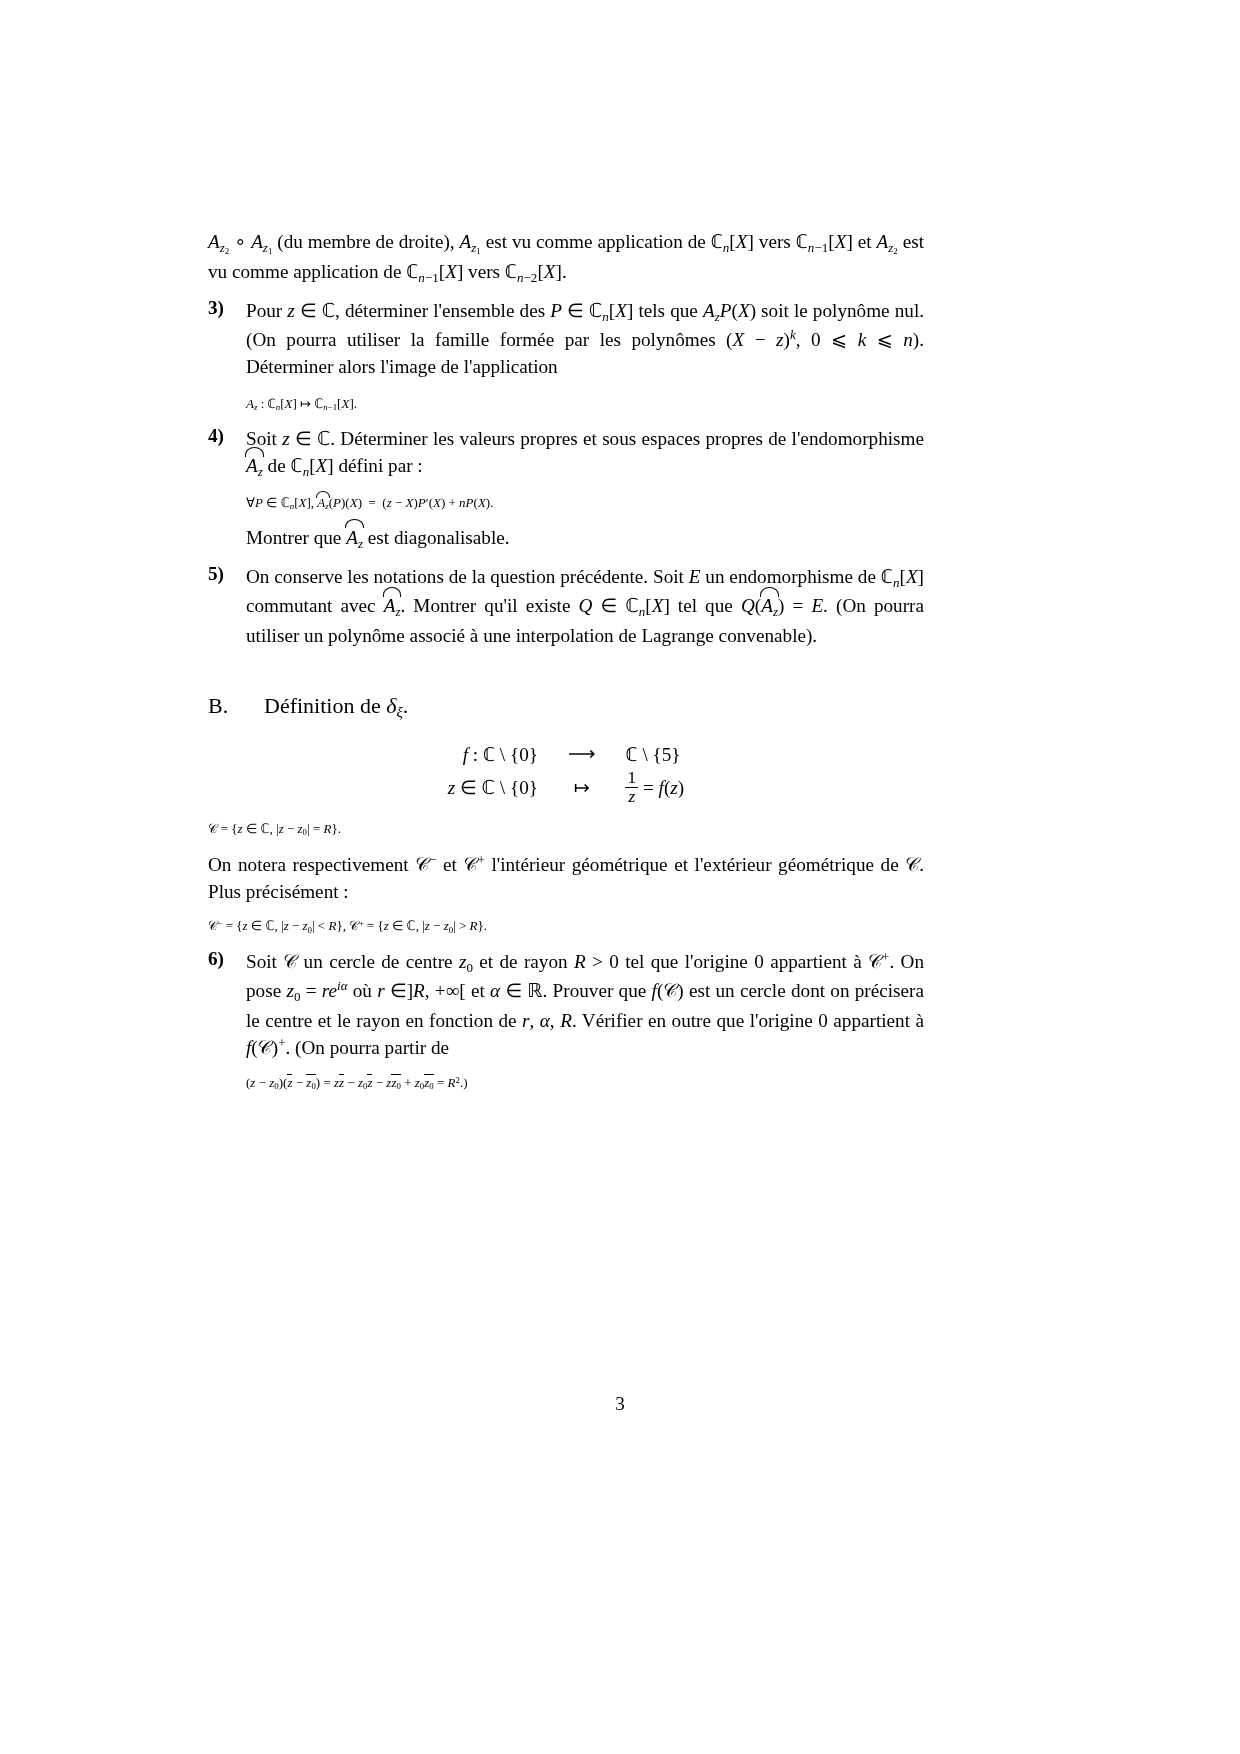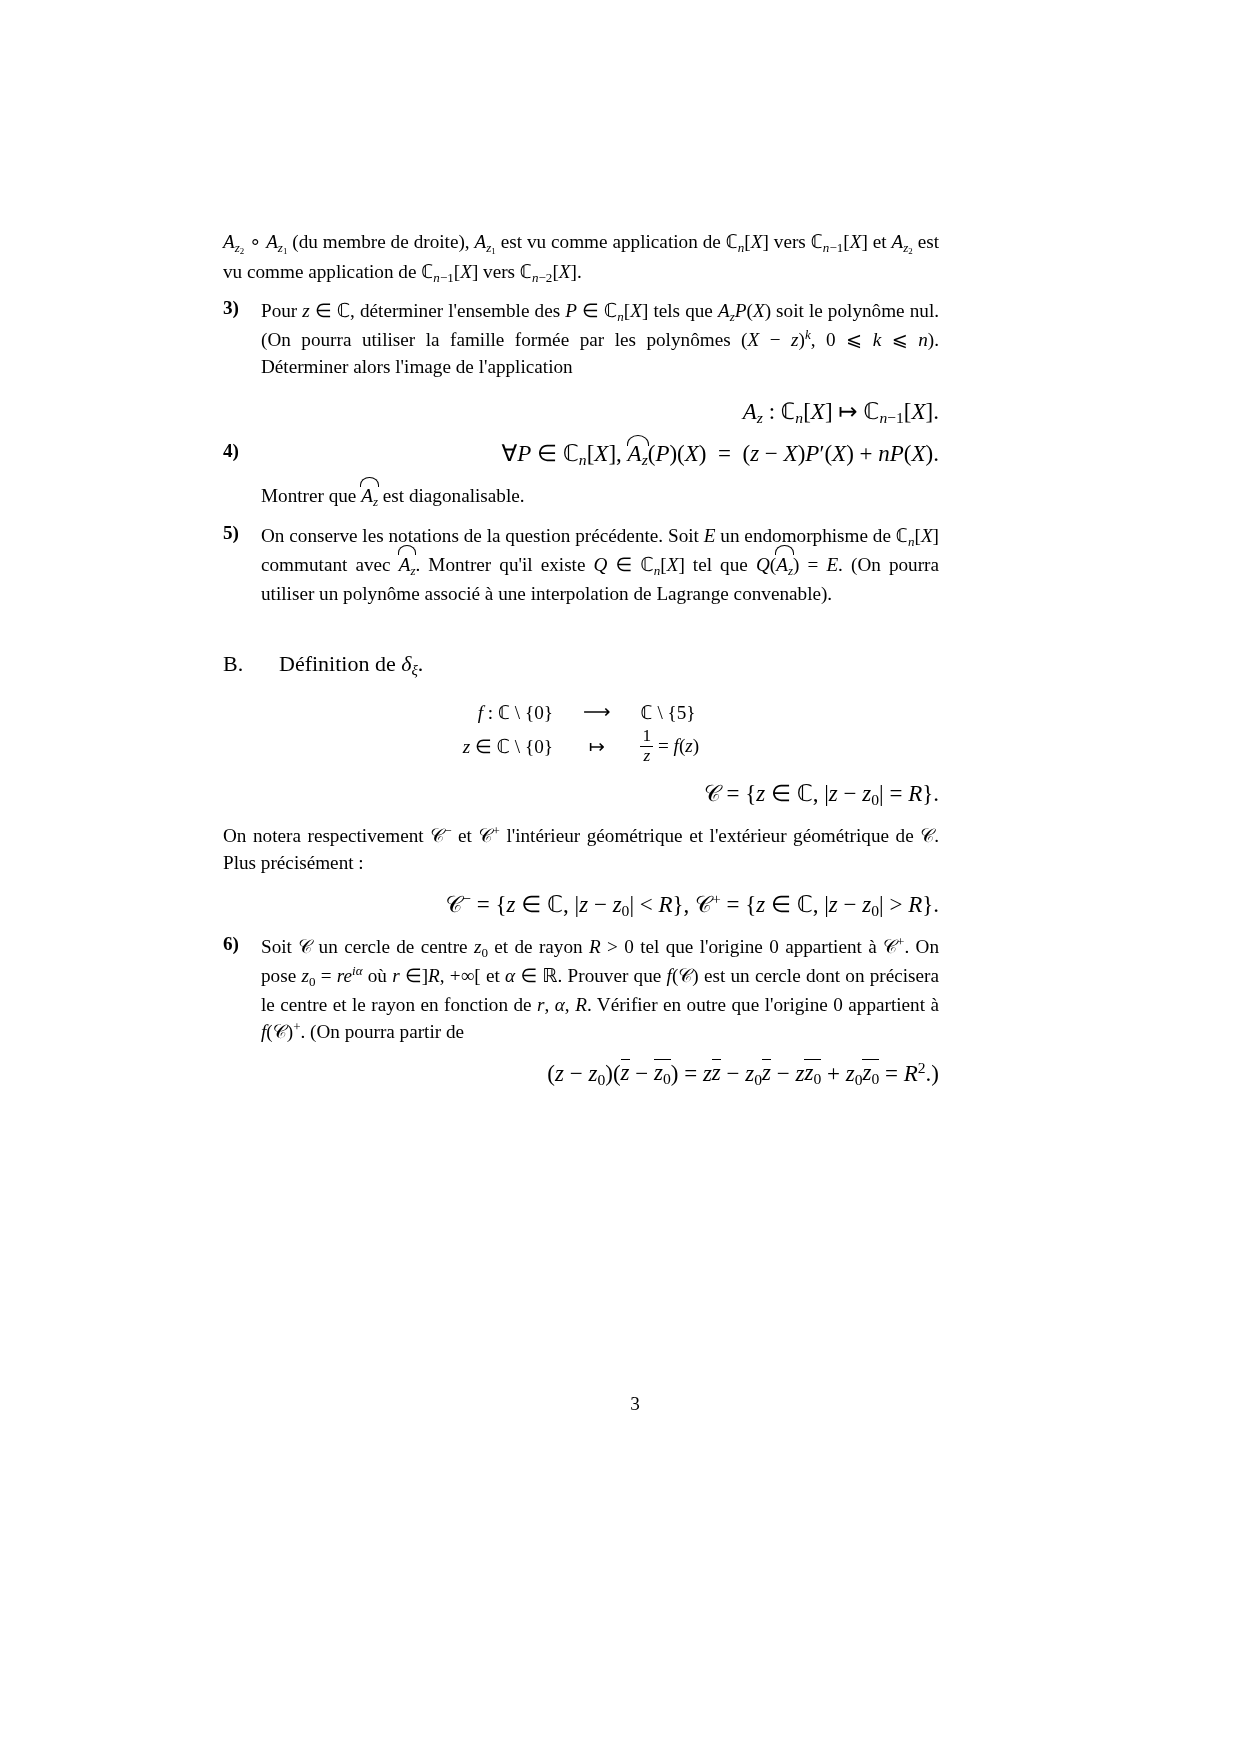--- a/index.html
+++ b/index.html
@@ -9,21 +9,21 @@
   }
   body {
     width: 1240px;
     height: 1754px;
     font-family: "Liberation Serif", serif;
     color: #000000;
     position: relative;
   }
   .page {
     position: absolute;
-    left: 15px; top: 0;
+    left: 0; top: 0;
     width: 1006px;
     height: 1754px;
   }
   .content {
     position: absolute;
     left: 208px;
     top: 228px;
     width: 716px;
   }
   .para {
@@ -39,22 +39,22 @@
     padding-left: 38px;
   }
   .item-num {
     position: absolute;
     left: 0;
     top: 0;
     font-weight: bold;
     font-size: 19.2px;
   }
   .eq {
-    text-align: right;
-    font-size: 23px;
+    text-align: left;
+    font-size: 13px;
     margin: 13px 0 13px 0;
   }
   .eq-block {
     margin: 14px 0 14px 0;
     text-align: center;
     font-size: 19.2px;
     font-family: Liberation Serif, serif;
   }
   .section-head {
     font-size: 22px;
@@ -151,20 +151,25 @@
         (<i class="v">X</i> − <i class="v">z</i>)<span class="sup"><i class="v">k</i></span>, 0 ⩽ <i class="v">k</i> ⩽ <i class="v">n</i>).
         Déterminer alors l'image de l'application
       </p>
       <div class="eq">
         <i class="v">A</i><span class="sub"><i class="v">z</i></span> : ℂ<span class="sub"><i class="v">n</i></span>[<i class="v">X</i>] ↦ ℂ<span class="sub"><i class="v">n</i>−1</span>[<i class="v">X</i>].
       </div>
     </div>
 
     <div class="item">
       <span class="item-num">4)</span>
+      <p class="para">
+        Soit <i class="v">z</i> ∈ ℂ. Déterminer les valeurs propres et sous espaces propres de
+        l'endomorphisme <span class="hat"><span class="bar"></span><i class="v">A</i><span class="sub"><i class="v">z</i></span></span>
+        de ℂ<span class="sub"><i class="v">n</i></span>[<i class="v">X</i>] défini par :
+      </p>
       <div class="eq">
         ∀<i class="v">P</i> ∈ ℂ<span class="sub"><i class="v">n</i></span>[<i class="v">X</i>],
         <span class="hat"><span class="bar"></span><i class="v">A</i><span class="sub"><i class="v">z</i></span></span>(<i class="v">P</i>)(<i class="v">X</i>)
         &nbsp;=&nbsp; (<i class="v">z</i> − <i class="v">X</i>)<i class="v">P</i>′(<i class="v">X</i>) + <i class="v">nP</i>(<i class="v">X</i>).
       </div>
       <p class="para">
         Montrer que <span class="hat"><span class="bar"></span><i class="v">A</i><span class="sub"><i class="v">z</i></span></span> est diagonalisable.
       </p>
     </div>
 

